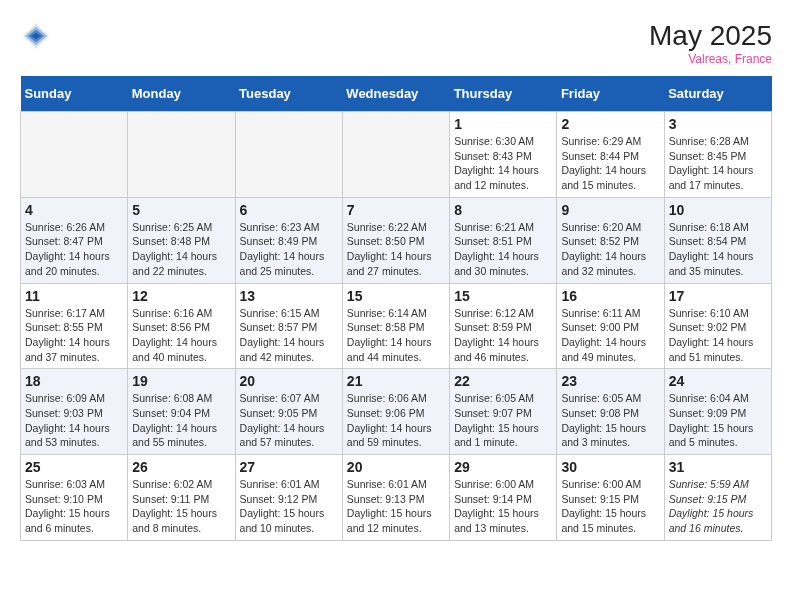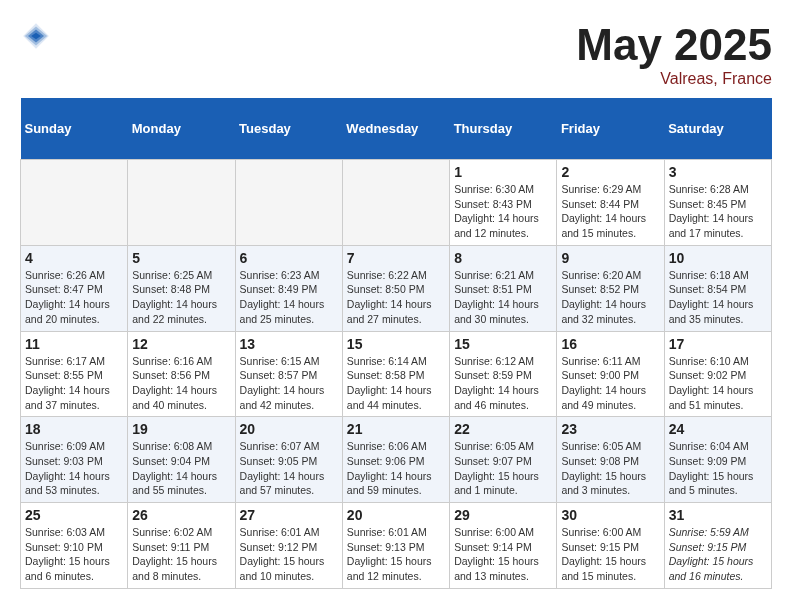--- a/index.html
+++ b/index.html
@@ -31,37 +31,37 @@
     .logo-general { color: #333; }
     .logo-blue { color: #1a5fb4; }
     .logo-icon {
       width: 32px;
       height: 32px;
     }
     .title-block {
       text-align: right;
     }
     .title-block .month-year {
-      font-size: 44px;
-      font-weight: bold;
+      font-size: 28px;
+      font-weight: normal;
       color: #222;
     }
     .title-block .location {
-      font-size: 16px;
-      color: #7f1d1d;
+      font-size: 12px;
+      color: #ec4899;
     }
     .calendar {
       width: 100%;
       border-collapse: collapse;
       font-size: 11px;
     }
     .calendar th {
       background: #1a5fb4;
       color: #fff;
-      padding: 23px 4px;
+      padding: 10px 4px;
       text-align: left;
       font-size: 13px;
       font-weight: bold;
     }
     .calendar td {
       border: 1px solid #ccc;
       vertical-align: top;
       padding: 4px;
       height: 80px;
       width: 107px;

